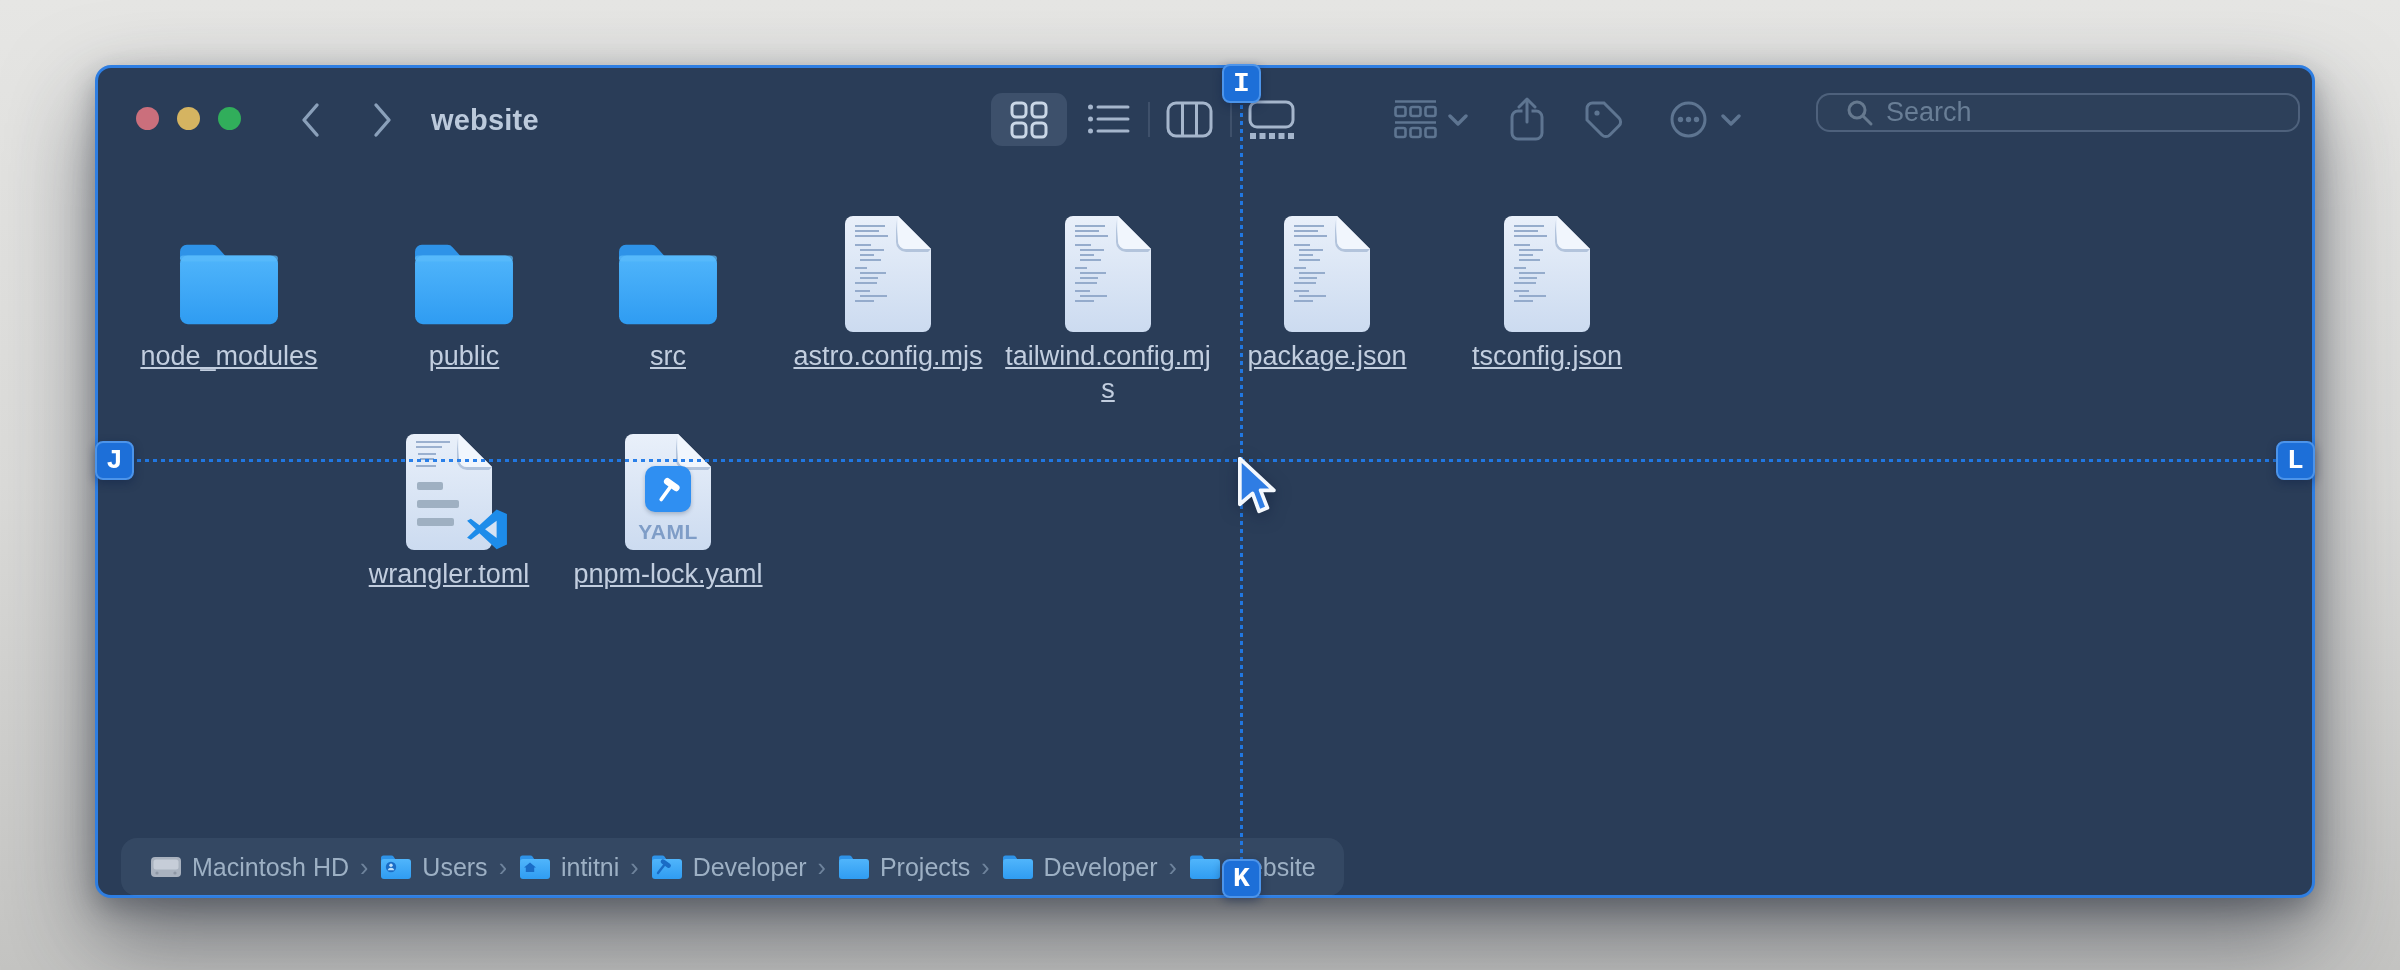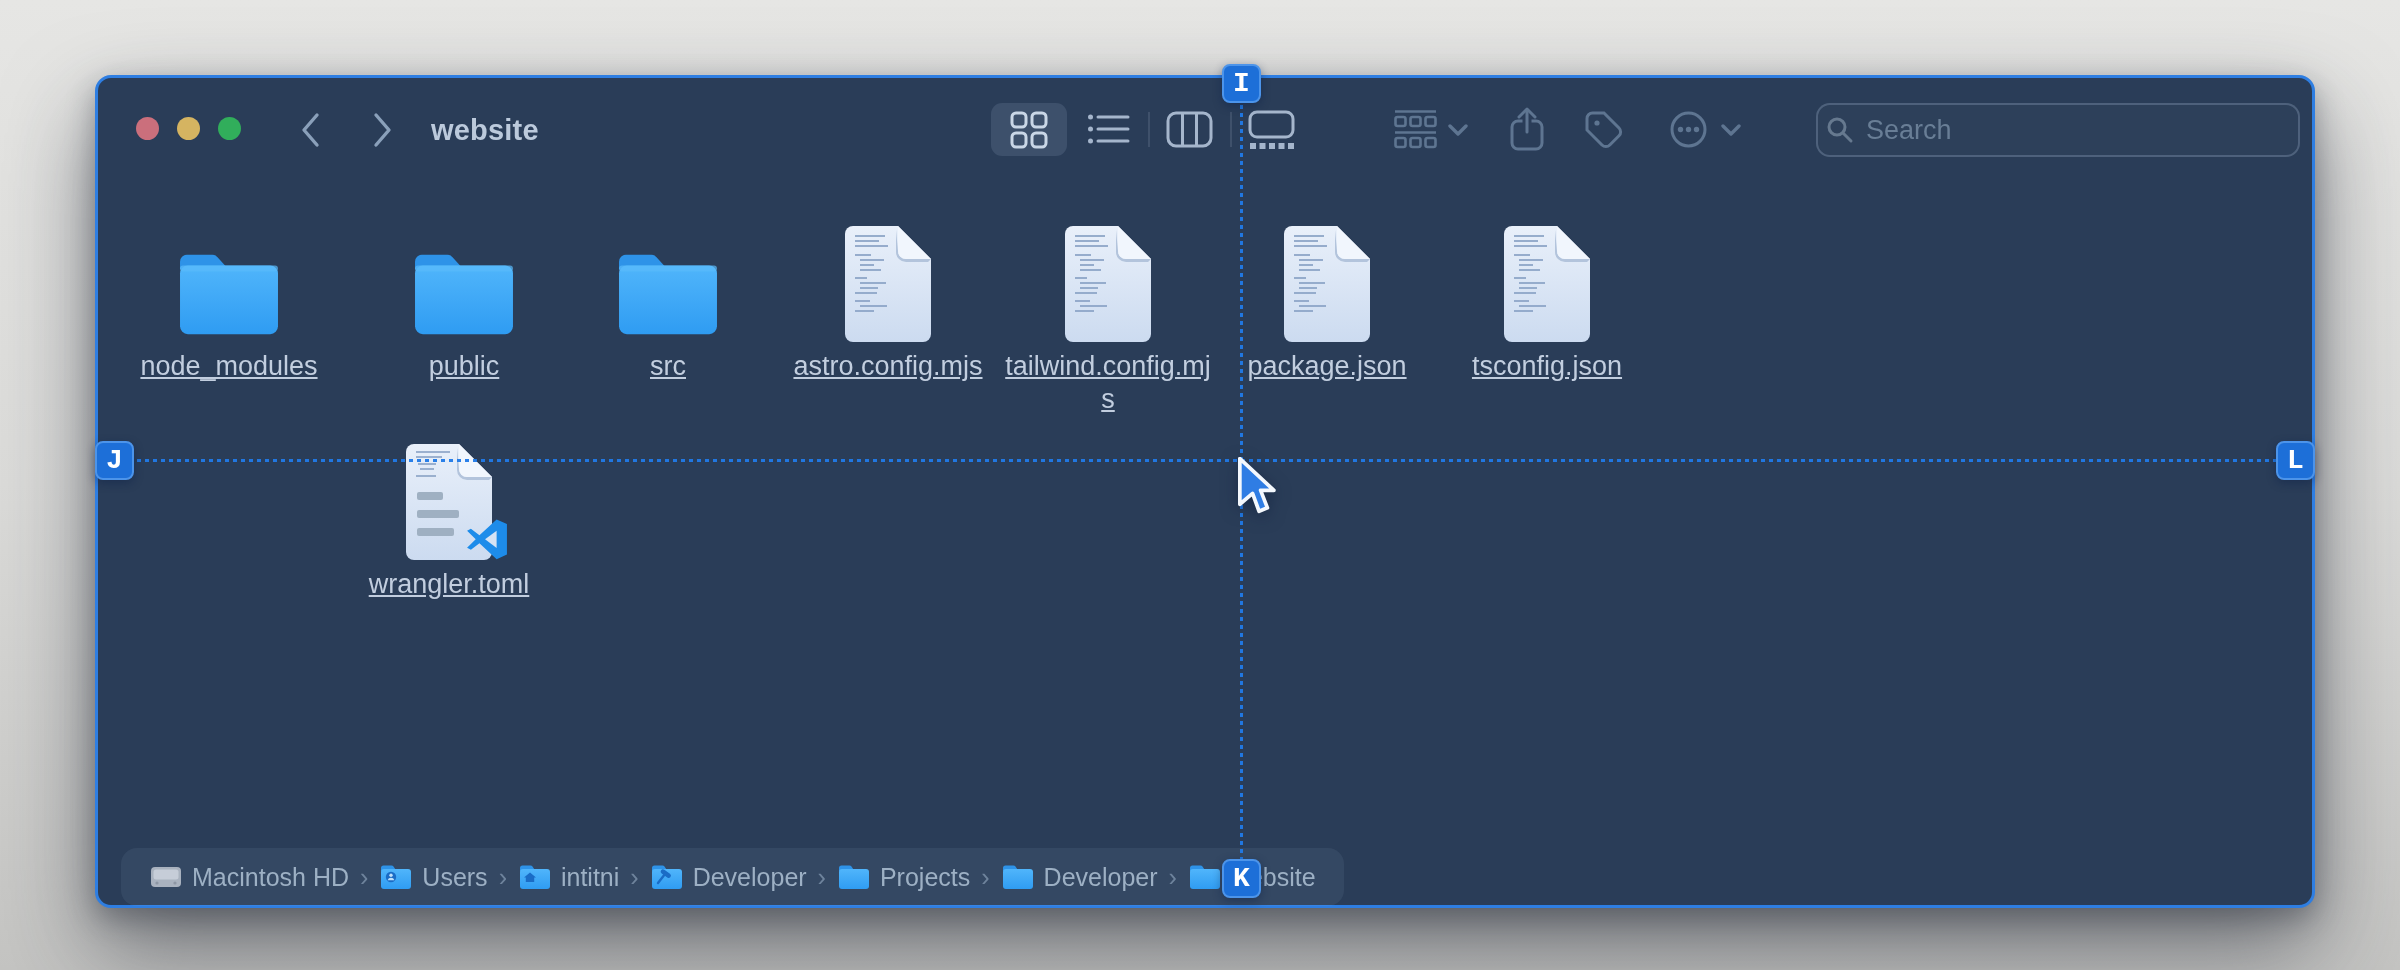--- a/index.html
+++ b/index.html
@@ -3,21 +3,21 @@
 <meta charset="utf-8">
 <style>
   * { margin:0; padding:0; box-sizing:border-box; }
   html,body { width:2400px; height:970px; overflow:hidden;
     font-family:"Liberation Sans", sans-serif; }
   body { background:linear-gradient(180deg,#e6e6e4 0%,#dbdbd9 50%,#c4c4c2 100%); position:relative; }
 
   
   .window { position:absolute; left:95px; top:65px; width:2220px; height:833px;
     background:#2a3d58; border:3px solid #2e7ee2; border-radius:16px;
-    box-shadow:0 40px 90px rgba(35,40,52,.55), 0 10px 28px rgba(35,40,52,.35);margin-top:10px; }
+    box-shadow:0 40px 90px rgba(35,40,52,.55), 0 10px 28px rgba(35,40,52,.35); }
 
   
   .tl { position:absolute; width:23px; height:23px; border-radius:50%; top:39px; }
   .tl-close { left:38px;  background:#cb6f7c; }
   .tl-min   { left:79px;  background:#d5b461; }
   .tl-zoom  { left:120px; background:#31ae5b; }
 
   .nav-btn { position:absolute; top:33px; }
   .nav-back { left:201px; } .nav-fwd { left:272px; }
 
@@ -33,23 +33,23 @@
   .tool-sep { position:absolute; top:34px; width:2px; height:35px; background:rgba(186,202,222,.15); }
   .sep1 { left:1050px; } .sep2 { left:1132px; }
 
   .ic-group { left:1295px; top:31px; }
   .ic-chev1 { left:1350px; top:46px; }
   .ic-share { left:1411px; top:28px; }
   .ic-tag   { left:1485px; top:31px; }
   .ic-more  { left:1571px; top:32px; }
   .ic-chev2 { left:1623px; top:46px; }
 
-  .search-field { position:absolute; left:1718px; top:25px; width:484px; height:54px;
+  .search-field { position:absolute; left:1718px; top:25px; width:484px; height:39px;
     border:2px solid rgba(150,170,196,.32); border-radius:14px;
-    display:flex; align-items:center; padding:0 8px; gap:12px; background:rgba(255,255,255,.015); }
+    display:flex; align-items:center; padding:0 28px; gap:12px; background:rgba(255,255,255,.015); }
   .search-field input { flex:1; background:transparent; border:none; outline:none;
     font-size:27px; color:#9fb2c6; font-family:"Liberation Sans",sans-serif; }
   .search-field input::placeholder { color:#697e96; opacity:1; }
 
   
   .cell { position:absolute; width:220px; text-align:center; }
   .iconbox { height:124px; display:flex; align-items:flex-end; justify-content:center; position:relative; }
   .flabel { margin:8px auto 0; width:212px; font-size:27px; line-height:33px;
     color:#c2cedf; word-break:break-all;text-decoration:underline; }
 
@@ -374,20 +374,35 @@
         </svg>
       <div class="vscode-badge">
         <svg width="44" height="44" viewBox="0 0 32 32">
           <path d="M23 1 L10.5 12.6 L4.3 7.9 L1.5 9.3 L7.8 15.5 L1.5 21.7 L4.3 23.1 L10.5 18.4 L23 30 L30.5 26.6 V4.4 Z" fill="#1d8cea"></path>
           <path d="M23 9.2 V21.8 L14.6 15.5 Z" fill="#d6e3f4"></path>
         </svg>
       </div>
     </div>
     <div class="flabel">wrangler.toml</div>
   </div>
+  <div class="cell" style="left:460px;top:358px">
+    <div class="iconbox">
+      <svg width="90" height="118">
+          <use href="#sym-doc"></use>
+        </svg>
+      <div class="yaml-badge">
+        <svg width="30" height="30" viewBox="0 0 24 24">
+          <line x1="6.5" y1="20.5" x2="14.5" y2="9.5" stroke="#fff" stroke-width="2.8" stroke-linecap="round"></line>
+          <line x1="11.5" y1="6" x2="18.5" y2="11" stroke="#fff" stroke-width="5.5" stroke-linecap="round"></line>
+        </svg>
+      </div>
+      <div class="yaml-text">YAML</div>
+    </div>
+    <div class="flabel">pnpm-lock.yaml</div>
+  </div>
 
   <div class="pathbar">
     <span class="path-item">
       <svg width="34" height="28">
           <use href="#sym-drive"></use>
         </svg>
       <span class="path-label">Macintosh HD</span>
     </span>
     <span class="path-sep">›</span>
     <span class="path-item">

